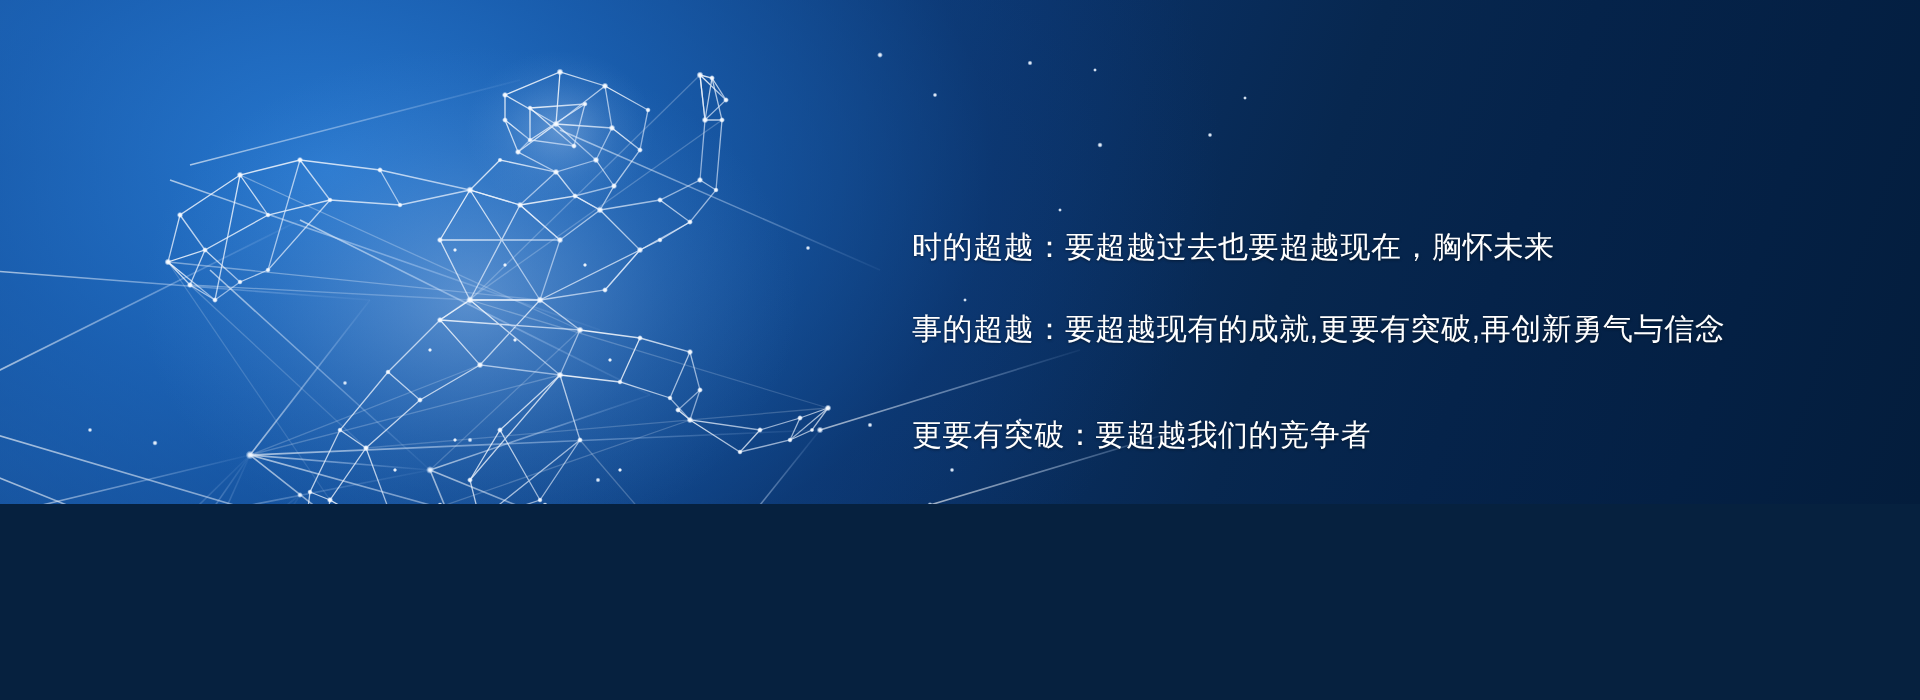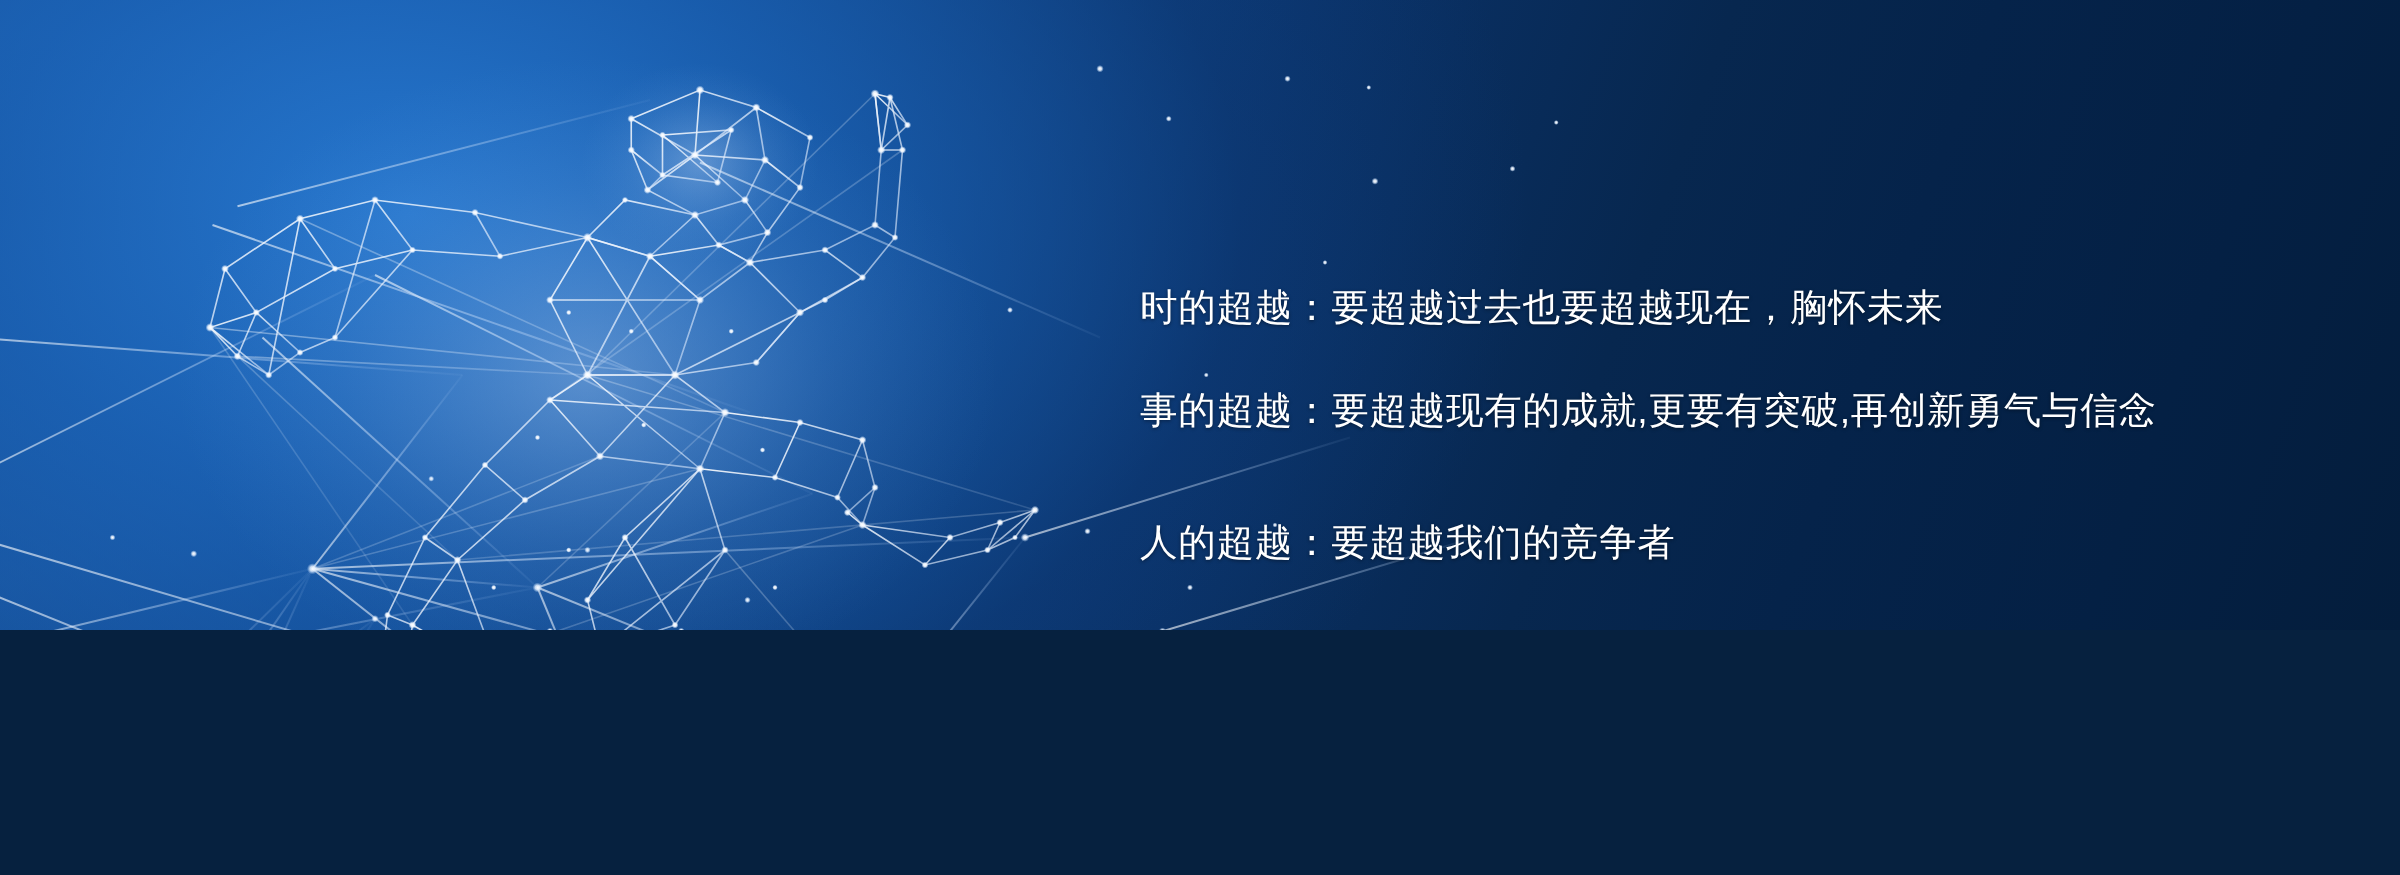--- a/index.html
+++ b/index.html
@@ -348,16 +348,16 @@
       <circle cx="395" cy="470" r="2.2"></circle>
         <circle cx="455" cy="440" r="2.2"></circle>
       <circle cx="350" cy="520" r="2.2"></circle>
         <circle cx="620" cy="470" r="2.2"></circle>
     </g>
   </svg>
 
   <div id="copy">
     <div class="line l1">时的超越：要超越过去也要超越现在，胸怀未来</div>
     <div class="line l2">事的超越：要超越现有的成就,更要有突破,再创新勇气与信念</div>
-    <div class="line l3">人的超越：要超越我们的竞争者</div>
+    <div class="line l3">更要有突破：要超越我们的竞争者</div>
   </div>
 
 </div>
 
 </body></html>

